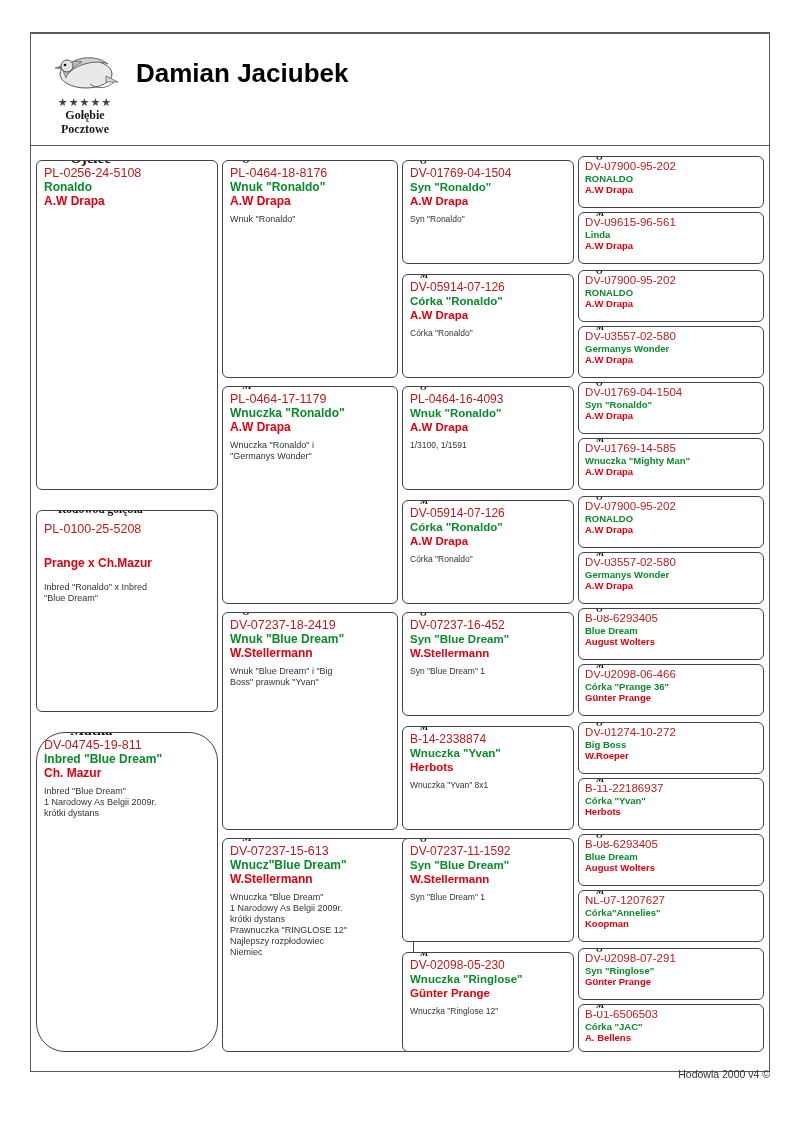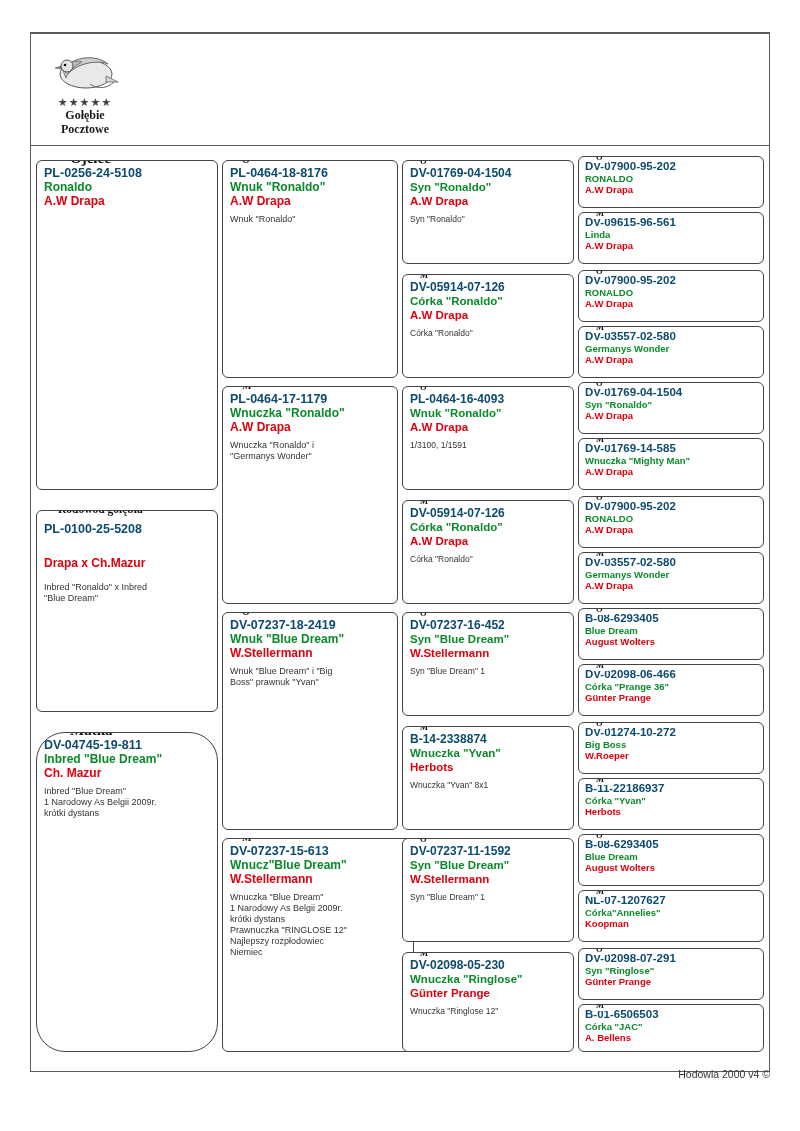--- a/index.html
+++ b/index.html
@@ -114,22 +114,22 @@
     position: absolute;
     box-sizing: border-box;
     border: 1px solid #444;
     border-radius: 6px;
     background: #fff;
     padding: 5px 7px 4px 7px;
     overflow: hidden;
   }
   .card .ring {
     font-size: 12.5px;
-    font-weight: bold;
-    color: #0c4a6e;
+    font-weight: normal;
+    color: #b91c1c;
     line-height: 14px;
     white-space: nowrap;
   }
   .card .nm {
     font-size: 12px;
     font-weight: bold;
     color: #0a8a2a;
     line-height: 14px;
   }
   .card .br {
@@ -203,37 +203,38 @@
           <circle cx="15" cy="17" r="1.3" fill="#111"></circle>
           <path d="M11 18 L5 20 L11 21 Z" fill="#8c8c8c" stroke="#555" stroke-width="0.6"></path>
           <path d="M40 36 C48 42, 58 40, 64 34" fill="none" stroke="#666" stroke-width="1"></path>
           <path d="M56 28 L68 34 L56 34 Z" fill="#d5d5d5" stroke="#666" stroke-width="0.8"></path>
         </svg>
       </div>
       <div class="logo-stars">★★★★★</div>
       <div class="logo-text">Gołębie</div>
       <div class="logo-text">Pocztowe</div>
     </div>
+    <div class="owner-name">Damian Jaciubek</div>
   </div>
 
   <div class="ped">
 
     <div class="col col1">
 
       <div class="card" style="left:0; top:8px; width:182px; height:330px;">
         <div class="cap big">Ojciec</div>
         <div class="ring">PL-0256-24-5108</div>
         <div class="nm">Ronaldo</div>
         <div class="br">A.W Drapa</div>
       </div>
 
       <div class="card" style="left:0; top:358px; width:182px; height:202px;">
         <div class="cap med" style="left:16px;"><span>Rodowód gołębia</span></div>
         <div class="ring" style="margin-top:6px;">PL-0100-25-5208</div>
-        <div class="br" style="margin-top:20px;">Drapa x Ch.Mazur</div>
+        <div class="br" style="margin-top:20px;">Prange x Ch.Mazur</div>
         <div class="note" style="margin-top:12px;">Inbred "Ronaldo" x Inbred
 "Blue Dream"</div>
       </div>
 
       <div class="card" style="left:0; top:580px; width:182px; height:320px;border-radius:29px;">
         <div class="cap big">Matka</div>
         <div class="ring">DV-04745-19-811</div>
         <div class="nm">Inbred "Blue Dream"</div>
         <div class="br">Ch. Mazur</div>
         <div class="note">Inbred "Blue Dream"

